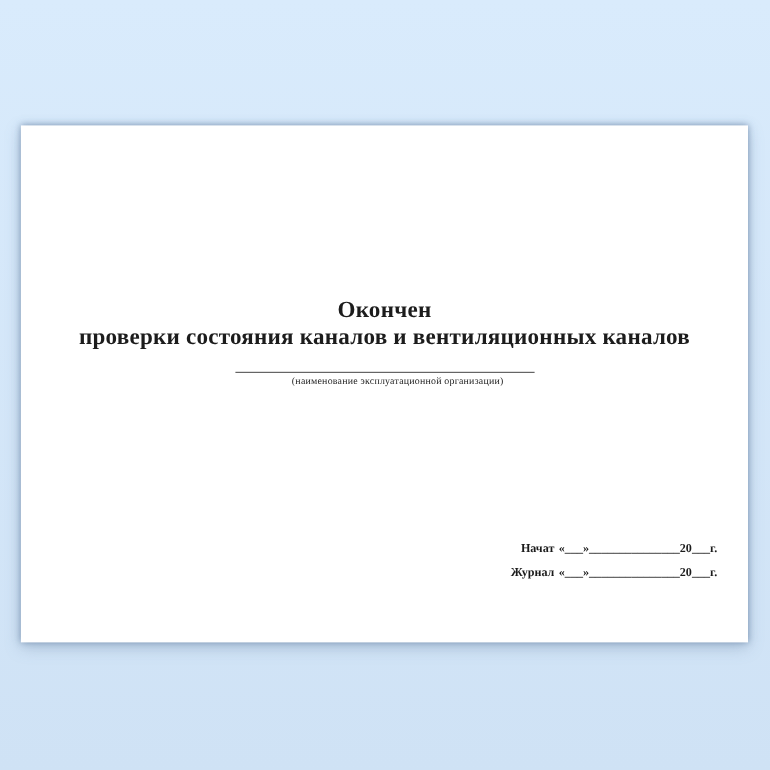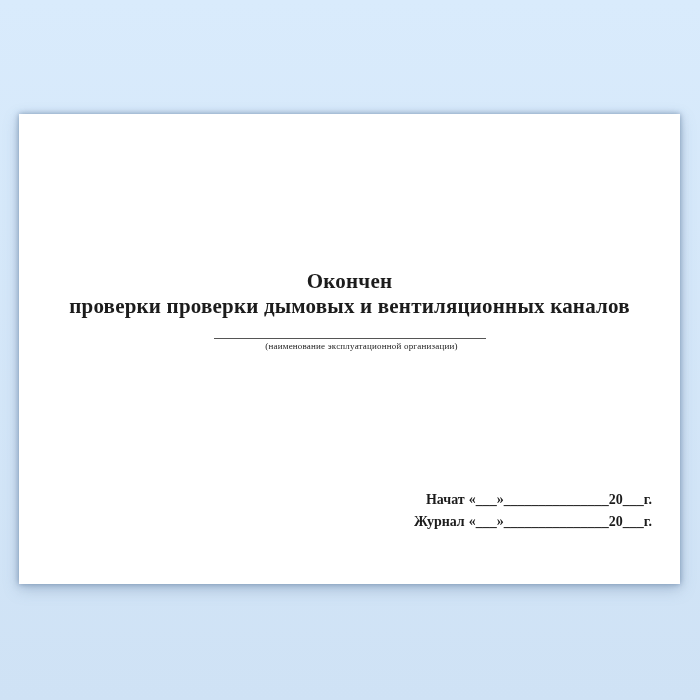--- a/index.html
+++ b/index.html
@@ -67,40 +67,40 @@
     color:#222222;
     margin-left:24px;
   }
   .dates-block{
     position:absolute;
     top:379px;
     right:28px;
     text-align:right;
     color:var(--text);
     font-weight:bold;
-    font-size:14px;
+    font-size:11px;
     line-height:13px;
   }
   .date-row{
     margin-bottom:9px;
     white-space:nowrap;
   }
   .date-label{
     margin-right:4px;
   }
 </style>
 </head>
 <body>
 
 <div class="scene">
   <div class="paper">
 
     <div class="title-block">
       <div>Окончен</div>
-      <div>проверки проверки дымовых и вентиляционных каналов</div>
+      <div>проверки состояния каналов и вентиляционных каналов</div>
     </div>
 
     <div class="org-block">
       <div class="org-line"></div>
       <div class="org-caption">(наименование эксплуатационной организации)</div>
     </div>
 
     <div class="dates-block">
       <div class="date-row">
         <span class="date-label">Начат</span><span class="date-rest">«___»_______________20___г.</span>

